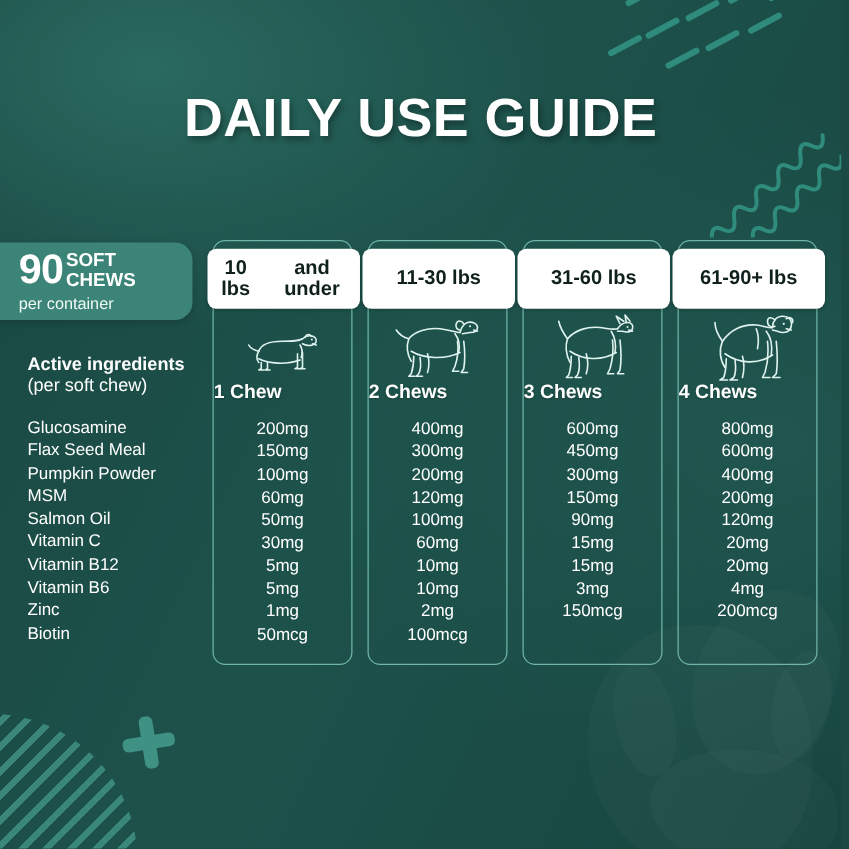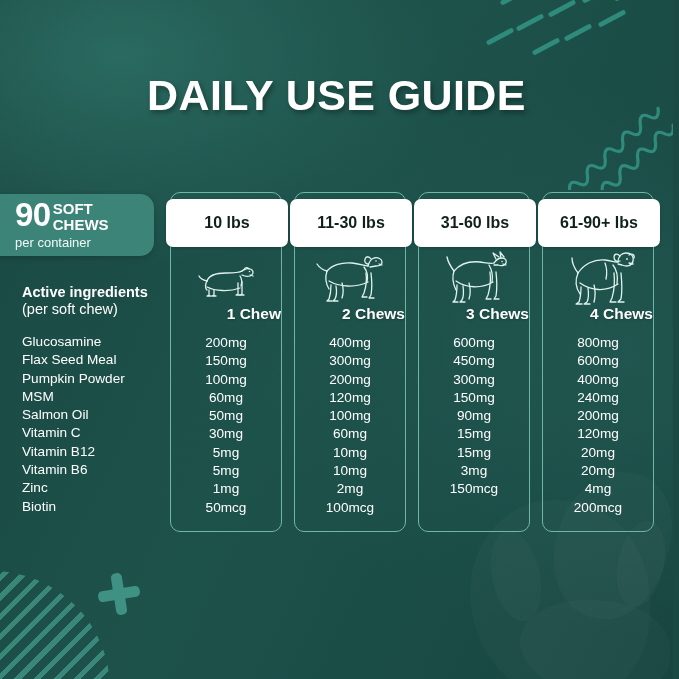--- a/index.html
+++ b/index.html
@@ -139,21 +139,21 @@
     box-shadow: 0 1px 3px rgba(0,0,0,0.22);
   }
 
   .col-icon {
     position: absolute; left: 0; right: 0; top: 58px;
     height: 56px;
     display: flex; align-items: center; justify-content: center;
   }
   .col-dose {
     position: absolute; left: 0; right: 0; top: 112px;
-    text-align: right;
+    text-align: left;
     color: #ffffff;
     font-size: 15.5px;
     font-weight: bold;
     text-shadow: 0 1px 2px rgba(0,0,0,0.25);
   }
   .col-values {
     position: absolute; left: 0; right: 0; top: 141px;
     text-align: center;
     color: #ffffff;
     font-size: 13.6px;
@@ -234,20 +234,21 @@
         <li>Zinc</li>
         <li>Biotin</li>
       </ul>
   </div>
 
   <div class="cols" id="cols">
       <div class="col c0">
         <div class="col-head">
           <span>10 lbs</span>
           <br>
+          <span>and under</span>
         </div>
         <div class="col-icon">
           <svg width="62" height="40" viewBox="0 0 62 40" fill="none" stroke="#dff3ee" stroke-width="1.3" stroke-linecap="round" stroke-linejoin="round">
     <path d="M12 22 C14 16 22 14 31 14 C39 14 44 14 47 12"></path>
     <path d="M47 12 C50 9 55 9 57 11 C59 13 58 16 55 17 C52 18 49 17 47 16"></path>
     <path d="M55 16 L58 17"></path>
     <path d="M49 11 C50 8 53 8 54 10"></path>
     <circle cx="54.5" cy="12.5" r="0.8" fill="#dff3ee" stroke="none"></circle>
     <path d="M12 22 C10 25 10 29 12 31"></path>
     <path d="M12 22 C8 21 5 19 4 17"></path>
@@ -367,21 +368,20 @@
     <path d="M53 16 C57 21 58 28 57 35"></path>
     <path d="M34 36 C36 43 35 49 34 53"></path>
     <path d="M45 14 C47 19 47 25 46 30"></path>
   </svg>
         </div>
         <div class="col-dose">4 Chews</div>
         <div class="col-values">
           <div>800mg</div>
           <div>600mg</div>
           <div>400mg</div>
-          <div>240mg</div>
           <div>200mg</div>
           <div>120mg</div>
           <div>20mg</div>
           <div>20mg</div>
           <div>4mg</div>
           <div>200mcg</div>
         </div>
       </div>
     </div>
 

